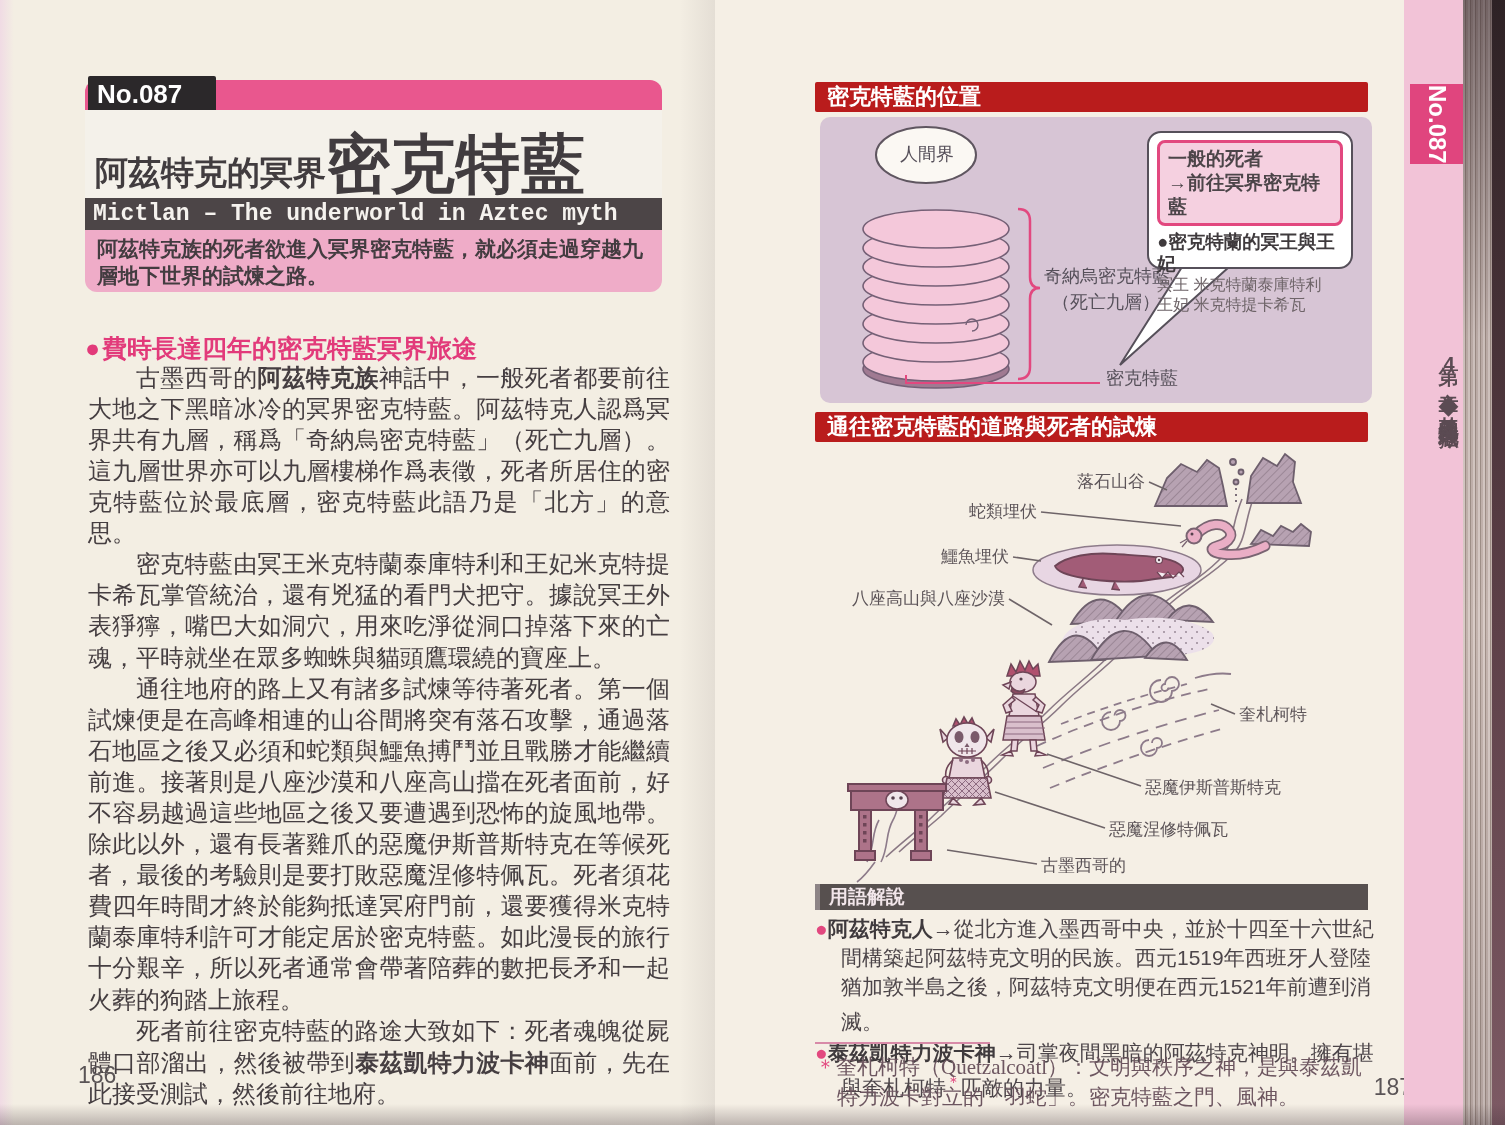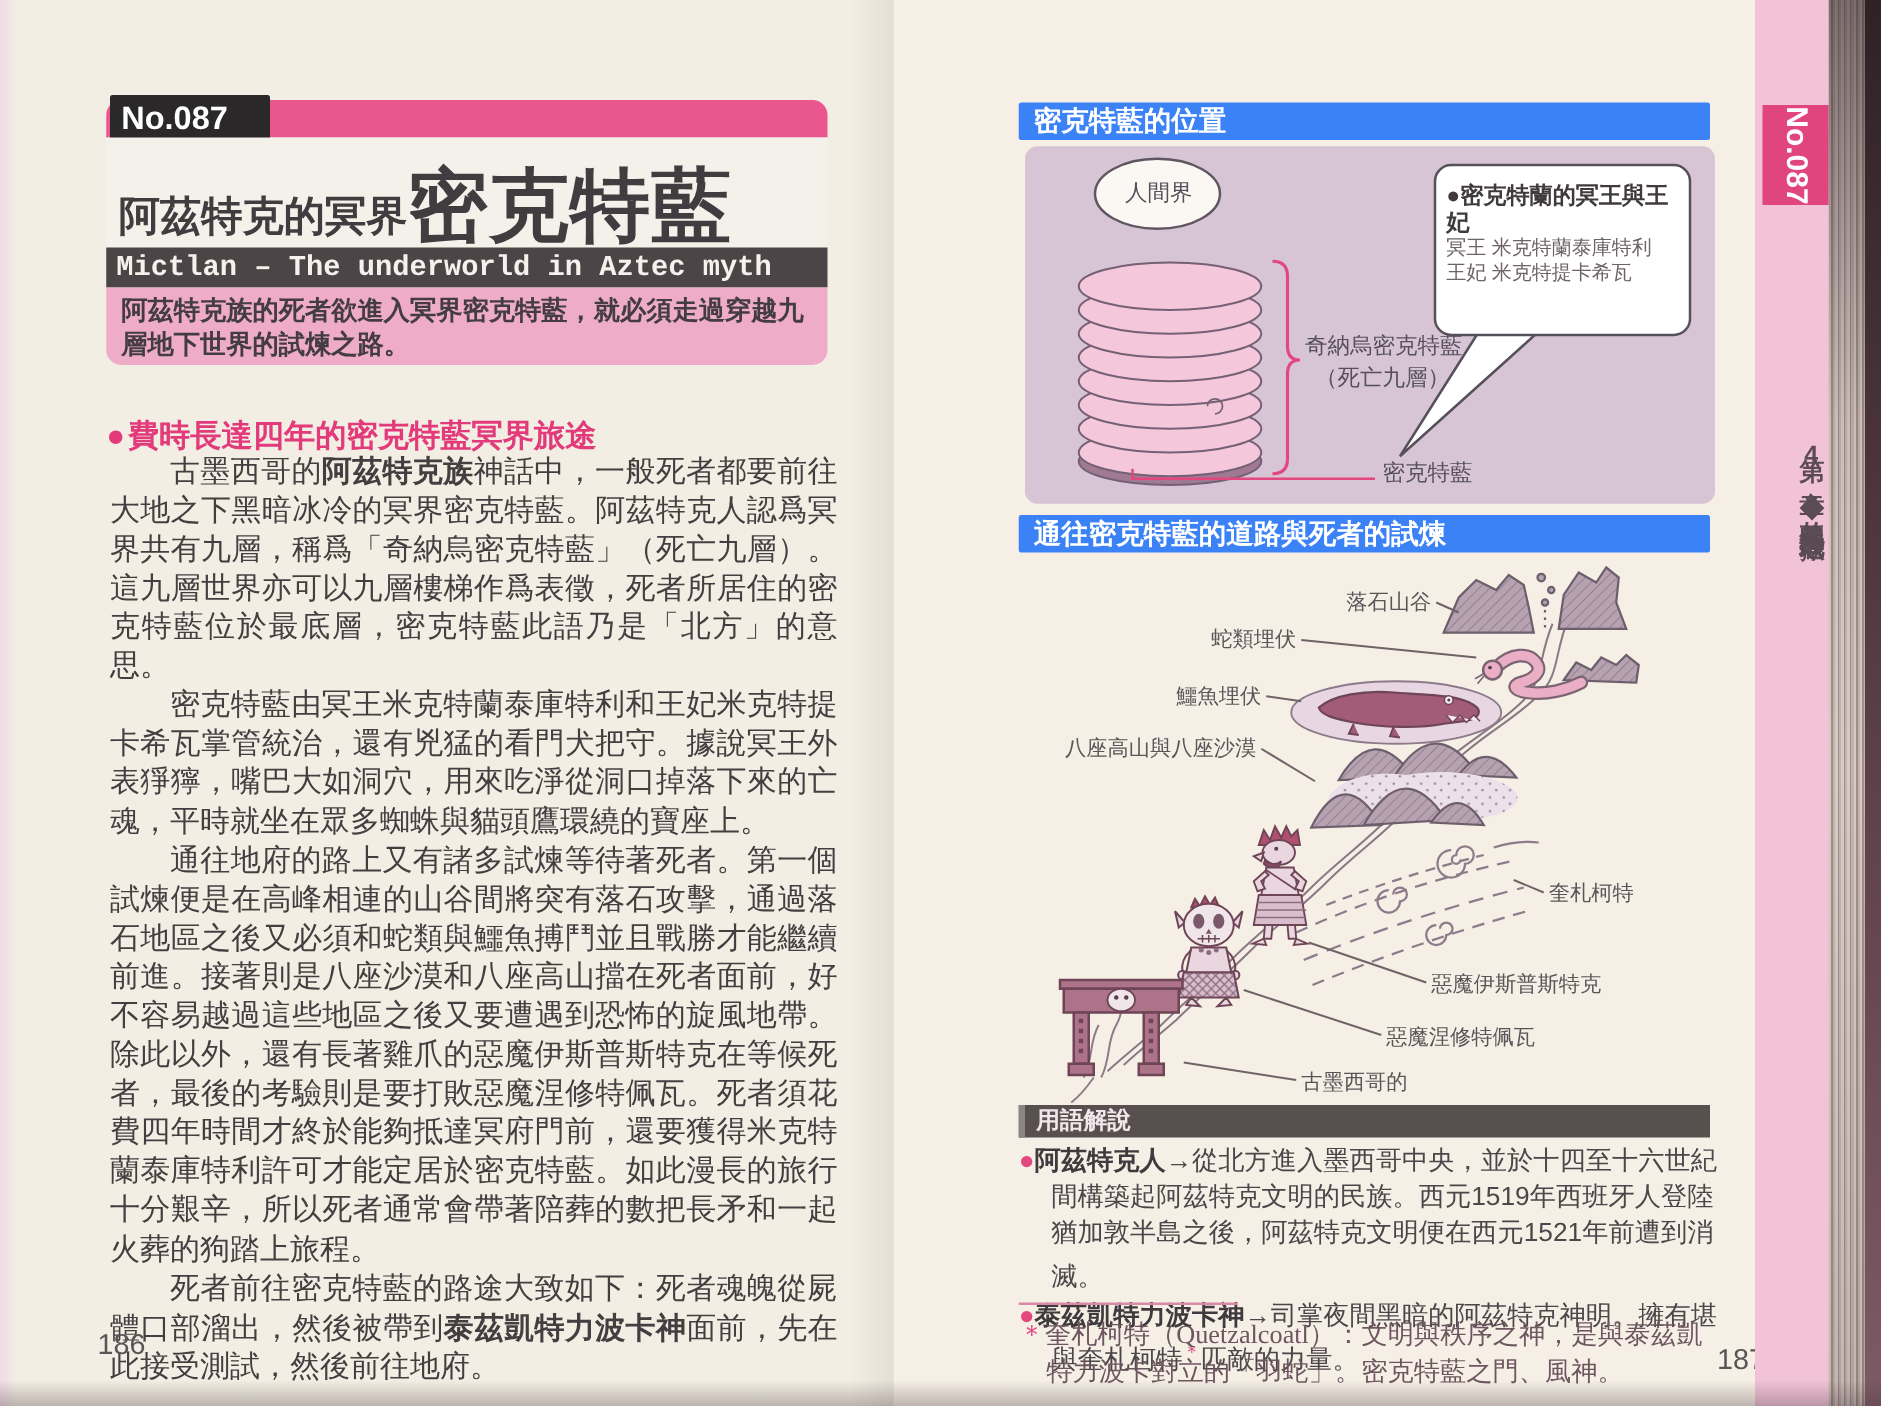--- a/index.html
+++ b/index.html
@@ -56,21 +56,21 @@
   .section-h .blt{margin-right:2px;}
   .bodytext{left:88px;top:362px;width:582px;color:#453e41;
     font-family:"Liberation Serif",serif;font-size:24px;line-height:31px;text-align:justify;}
   .bodytext p{margin:0;text-indent:2em;}
   .bodytext .b{font-weight:bold;font-family:"Liberation Sans",sans-serif;}
   .pagenum{color:#5a5456;font-size:23px;font-family:"Liberation Sans",sans-serif;}
   .pn-left{left:78px;top:1062px;}
   .pn-right{left:1332px;top:1074px;width:80px;text-align:right;}
 
   
-  .pbar{background:#3b82f6;color:#fff;font-weight:bold;font-size:22px;height:30px;
+  .pbar{background:#b91c1c;color:#fff;font-weight:bold;font-size:22px;height:30px;
     line-height:30px;padding-left:12px;box-sizing:border-box;border-radius:2px;}
   .pbar1{left:815px;top:82px;width:553px;}
   .pbar2{left:815px;top:412px;width:553px;}
   .panel1{left:820px;top:117px;width:552px;height:286px;background:#d7c5d5;border-radius:10px;}
   .panel1 .lbl{position:absolute;color:#56505a;font-size:18px;line-height:22px;}
   .lbl-human{left:62px;top:26px;width:90px;text-align:center;font-size:20px;}
   .lbl-brace1{left:224px;top:148px;}
   .lbl-brace2{left:232px;top:174px;}
   .lbl-mictlan{left:286px;top:250px;font-size:20px;}
   .bubble{position:absolute;left:327px;top:14px;width:206px;height:138px;background:#fff;
@@ -162,20 +162,24 @@
       <path d="M198,92 Q210,92 210,104 L210,160 Q210,171 220,171 Q210,171 210,182 L210,250 Q210,262 198,262" fill="none" stroke="#e2487f" stroke-width="2.5"></path>
 
       <path d="M86,258 L86,266 L280,266" fill="none" stroke="#e2487f" stroke-width="2"></path>
     </svg>
     <div class="lbl lbl-human">人間界</div>
     <div class="lbl lbl-brace1">奇納烏密克特藍</div>
     <div class="lbl lbl-brace2">（死亡九層）</div>
     <div class="lbl lbl-mictlan">密克特藍</div>
 
     <div class="bubble">
+      <div class="bubble-box">
+        <div>一般的死者</div>
+        <div>→前往冥界密克特藍</div>
+      </div>
       <div class="bubble-h"><span>●</span><span>密克特蘭的冥王與王妃</span></div>
       <div class="bubble-line"><span>冥王</span>&nbsp;<span>米克特蘭泰庫特利</span></div>
       <div class="bubble-line"><span>王妃</span>&nbsp;<span>米克特提卡希瓦</span></div>
     </div>
   </div>
 
   <div class="abs pbar pbar2">通往密克特藍的道路與死者的試煉</div>
 
   <div class="abs illus-wrap">
     <svg width="560" height="437" viewBox="0 0 560 437">

